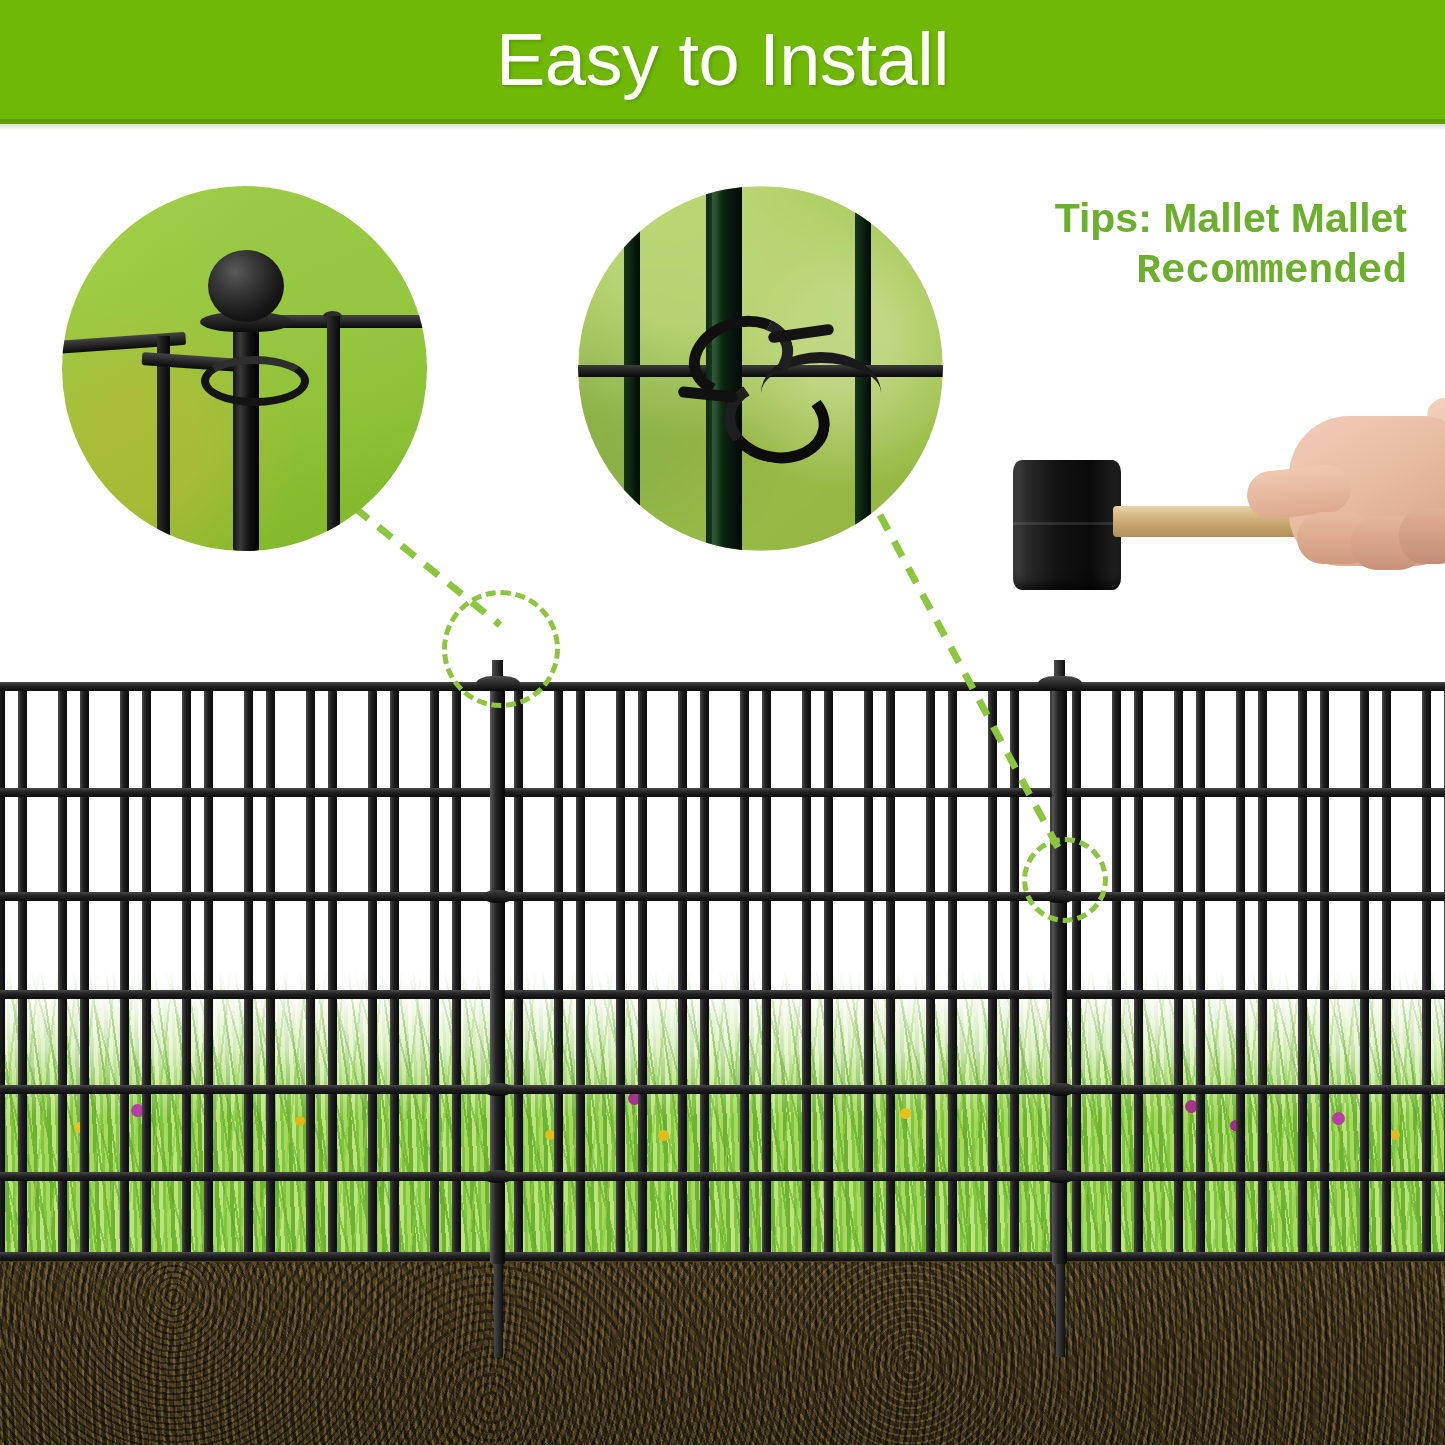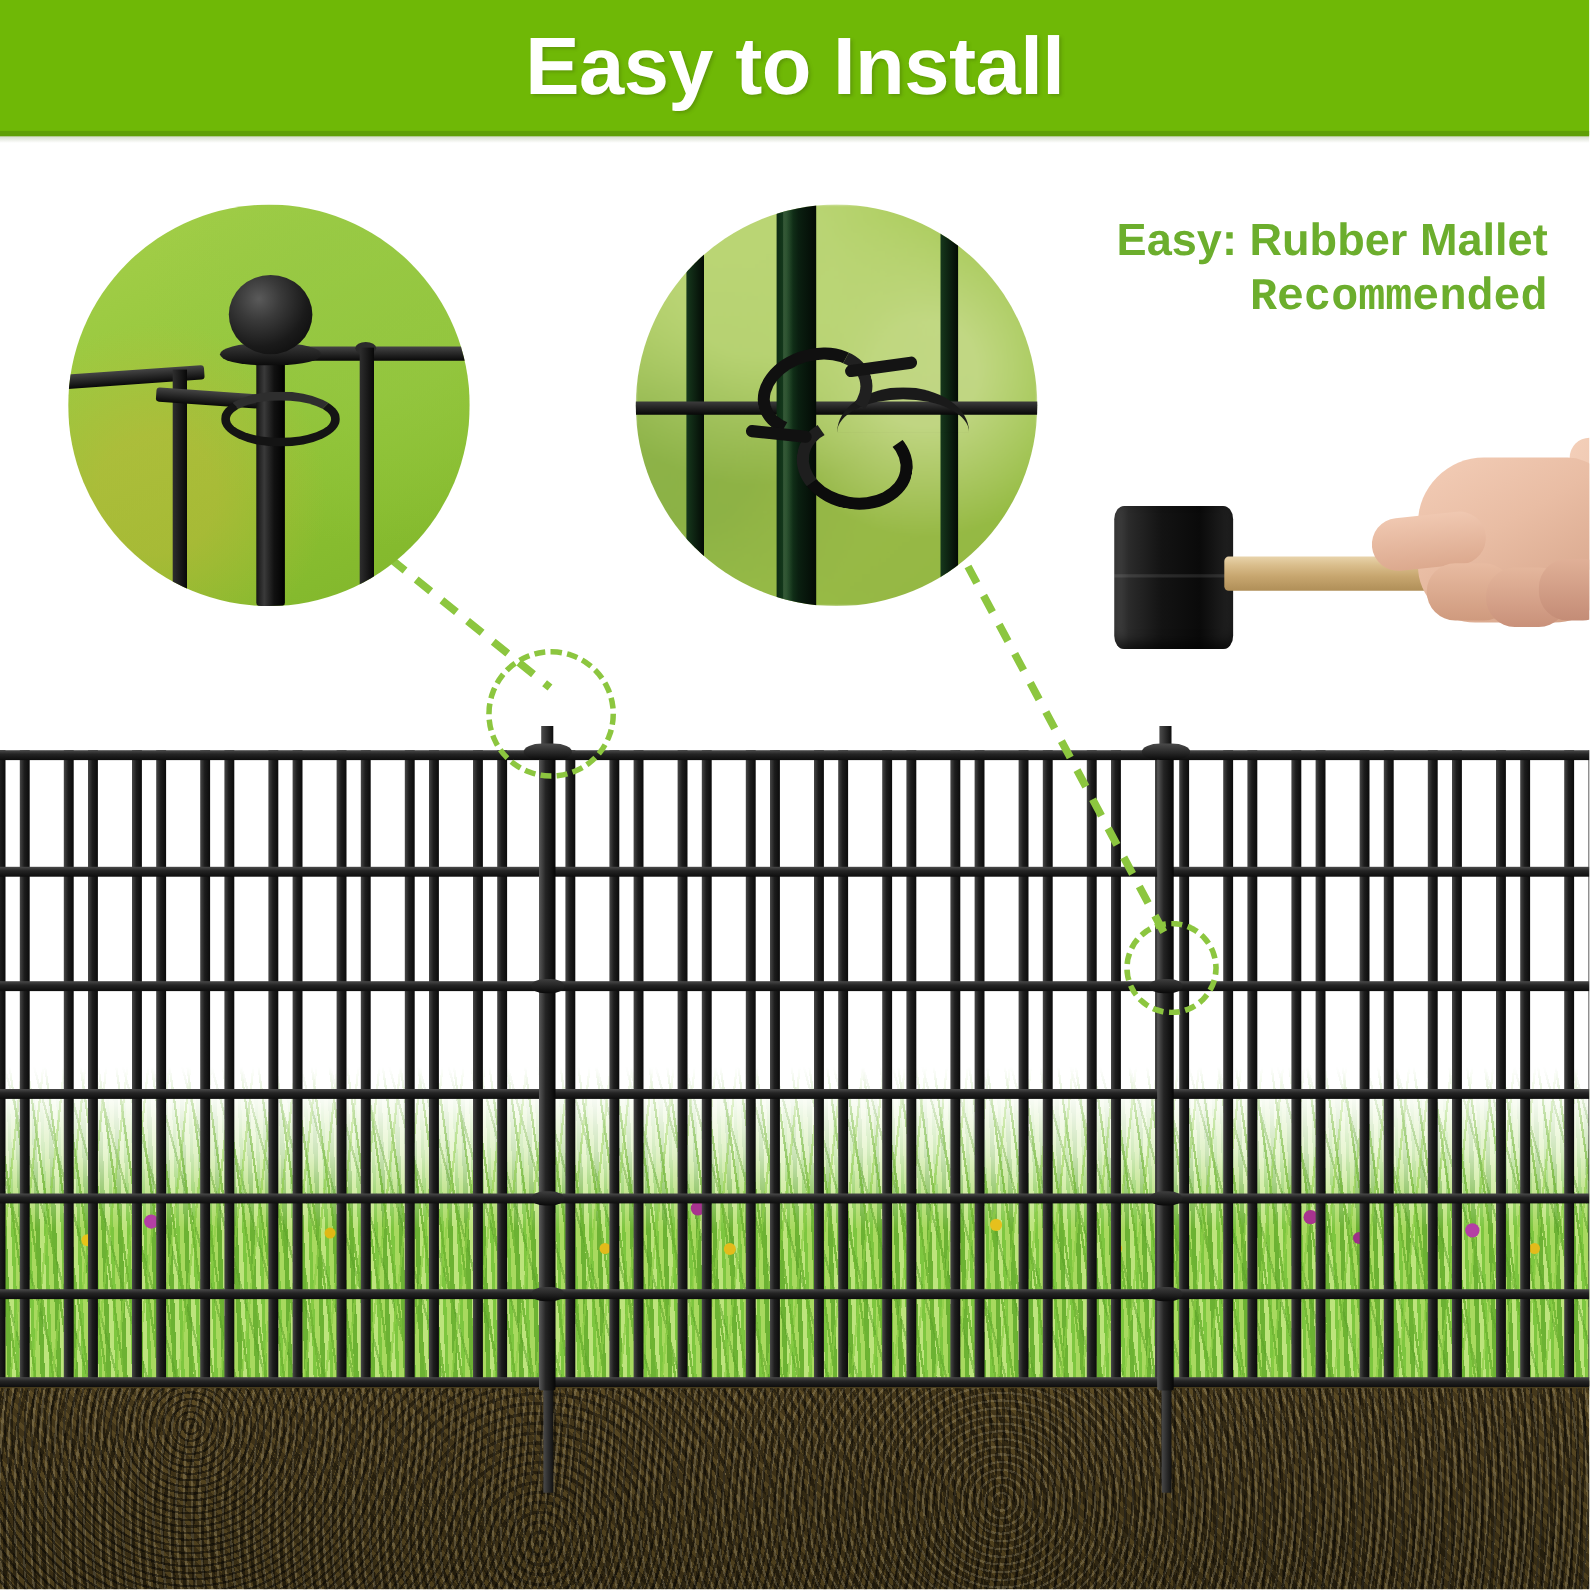--- a/index.html
+++ b/index.html
@@ -19,21 +19,21 @@
   }
   .banner-edge{
     position:absolute;left:0;top:119px;width:1445px;height:5px;
     background:#5f9f06;
   }
   .banner-shadow{
     position:absolute;left:0;top:124px;width:1445px;height:6px;
     background:linear-gradient(to bottom,rgba(120,140,90,.30),rgba(255,255,255,0));
   }
   .banner-title{
-    color:#ffffff;font-size:74px;font-weight:bold;letter-spacing:-0.5px;
+    color:#ffffff;font-size:74px;font-weight:normal;letter-spacing:-0.5px;
     line-height:1;text-shadow:2px 2px 3px rgba(60,90,10,.30);
     margin-top:-4px;
   }
 
   
   .tips{
     position:absolute;right:38px;top:192px;width:470px;
     text-align:right;color:#6cae2d;font-weight:bold;
     font-size:41px;line-height:1.30;
   }
@@ -361,21 +361,21 @@
       </div>
   </div>
 
   <div class="banner">
     <div class="banner-title">Easy to Install</div>
   </div>
   <div class="banner-edge"></div>
   <div class="banner-shadow"></div>
 
   <div class="tips">
-    <span>Easy: Rubber Mallet</span><br>
+    <span>Tips: Mallet Mallet</span><br>
     <span class="tips-l2">Recommended</span>
   </div>
 
   <svg class="dash-svg" viewBox="0 0 1445 1445">
     <path d="M355,508 L500,625" stroke="#8cc63f" stroke-width="7" stroke-dasharray="17 13" fill="none" stroke-linecap="butt"></path>
     <path d="M880,515 L1062,855" stroke="#8cc63f" stroke-width="7" stroke-dasharray="17 13" fill="none" stroke-linecap="butt"></path>
   </svg>
 
   <div class="marker" style="left:442px;top:590px;width:108px;height:108px;"></div>
   <div class="marker" style="left:1022px;top:837px;width:76px;height:76px;"></div>

